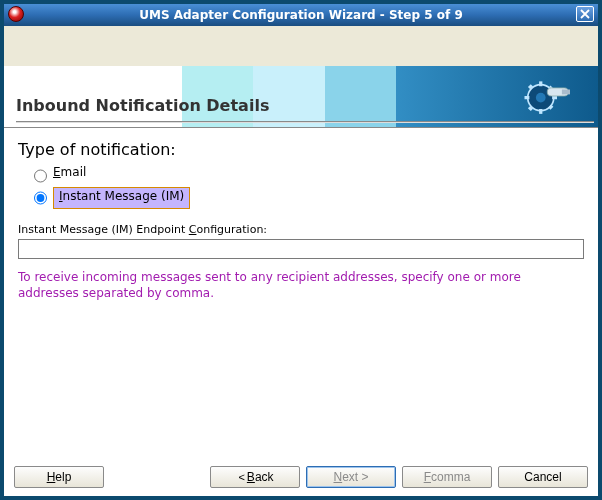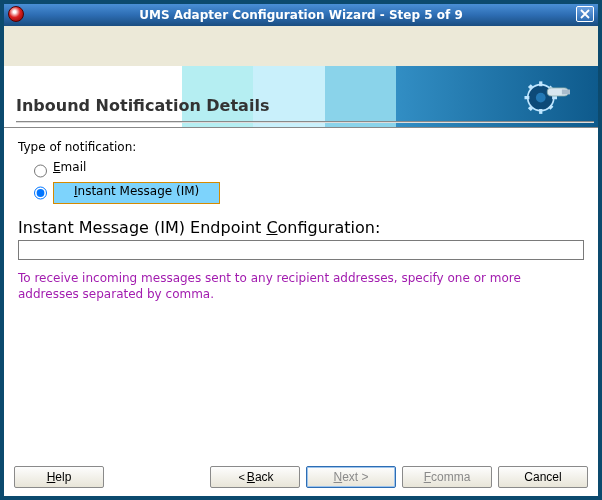--- a/index.html
+++ b/index.html
@@ -45,31 +45,31 @@
     }
     .banner-sep {
       position: absolute; left: 12px; right: 4px; bottom: 4px; height: 1px;
       border-bottom: 2px groove #ddd;
     }
     .gear {
       position: absolute; right: 28px; top: 4px;
     }
     .gear svg { width: 52px; height: 52px; }
     .body-area { flex: 1; padding: 10px 14px 0 14px; overflow: auto; }
-    .field-label { margin: 2px 0 6px 0; font-size: 12px; color: #000; }
+    .field-label { margin: 2px 0 6px 0; font-size: 16px; color: #000; }
     .radio-group { margin-left: 16px; }
     .radio-row { display: flex; height: 22px; }
     .radio-row input[type=radio] { margin-right: 6px; }
     .radio-row label { font-size: 12px; }
     .radio-row.selected label {
-      border: 1px solid #d68a00; padding: 1px 20px; background: #7dd3fc;
+      border: 1px solid #d68a00; padding: 1px 5px; background: #c4b5fd;
     }
     .underline-first::first-letter { text-decoration: underline; }
     .endpoint-block { margin-top: 14px; }
-    .endpoint-label { font-size: 16px; margin-bottom: 3px; }
+    .endpoint-label { font-size: 11px; margin-bottom: 3px; }
     .endpoint-label .u { text-decoration: underline; }
     .endpoint-input {
       width: 100%; height: 20px; border: 1px solid #7a7a7a;
       font-size: 12px; padding: 1px 4px; background: #fff;
     }
     .hint { margin-top: 10px; font-size: 12px; color: #a21caf; line-height: 1.35; }
     .button-bar {
       height: 32px; display: flex; align-items: center;
       padding: 0 10px 6px 10px; gap: 0;
     }

